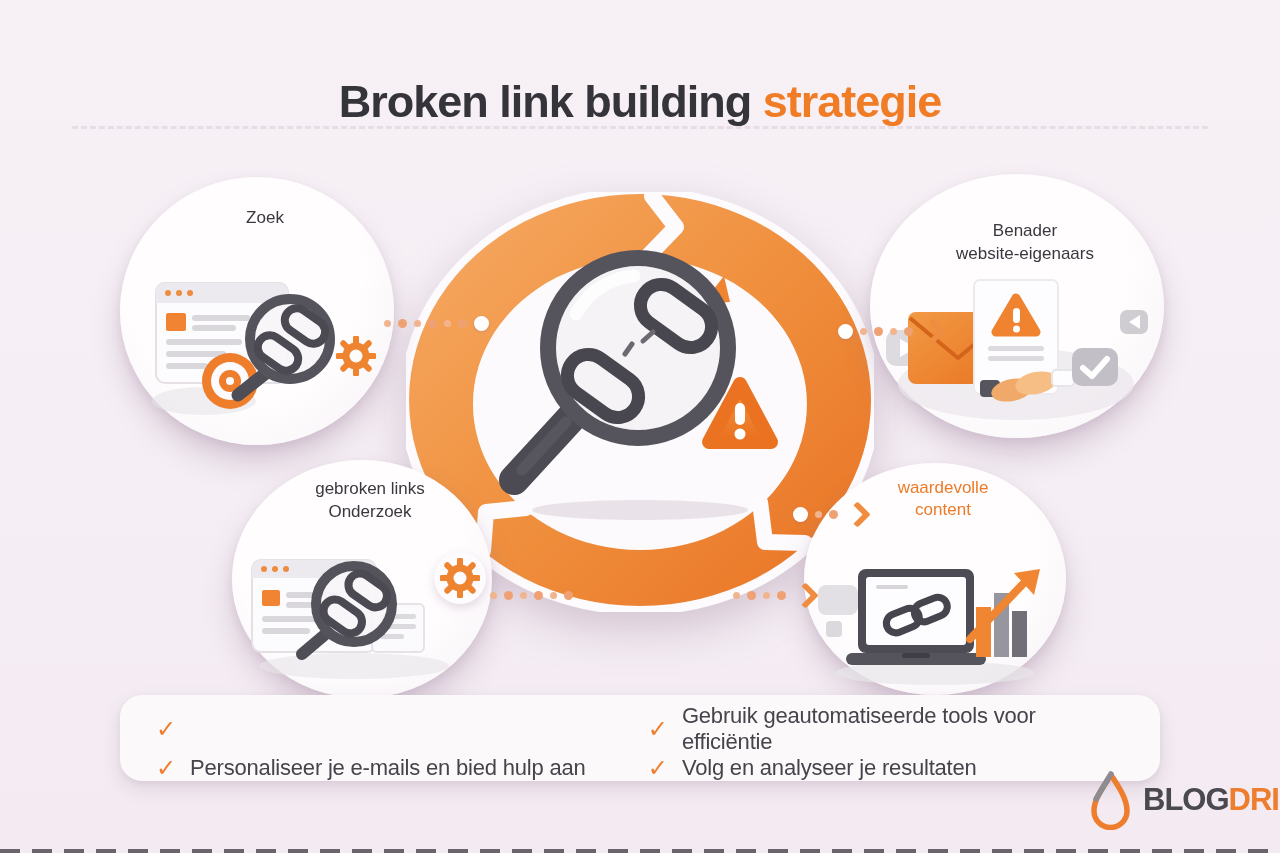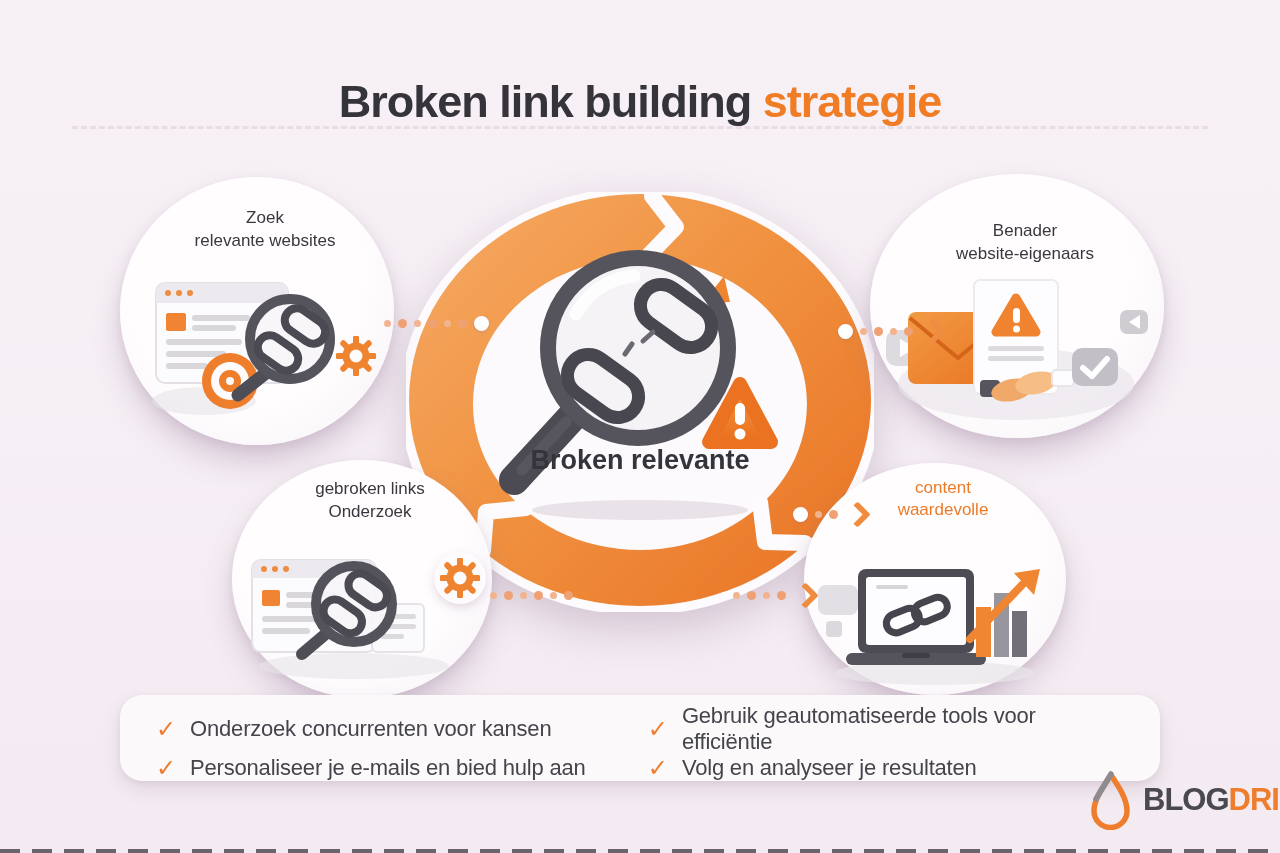--- a/index.html
+++ b/index.html
@@ -133,28 +133,26 @@
         <line x1="226" y1="152" x2="219" y2="162" stroke="#6b6a72" stroke-width="5" stroke-linecap="round"></line>
       </g>
 
       <g>
         <path d="M334,192 L303,250 L365,250 Z" fill="url(#warnGrad)" stroke="#ea7220" stroke-width="14" stroke-linejoin="round"></path>
         <rect x="329" y="211" width="10" height="22" rx="5" fill="#ffffff"></rect>
         <circle cx="334" cy="242" r="5.5" fill="#ffffff"></circle>
       </g>
     </svg>
     <div class="center-label">
-      <div>Broken relevante</div>
     </div>
   </div>
 
   <div class="card" id="card1">
     <div class="card-label">
       <div>Zoek</div>
-      <div>relevante websites</div>
     </div>
     <svg class="card-art" style="left:18px; top:100px;" width="238" height="150" viewBox="0 0 238 150">
       <ellipse cx="66" cy="124" rx="52" ry="14" fill="#e7e4e9" opacity="0.6"></ellipse>
       <ellipse cx="38" cy="62" rx="20" ry="14" fill="#eceaef"></ellipse>
       <g>
         <rect x="18" y="6" width="132" height="100" rx="9" fill="#fcfbfd" stroke="#e4e0e6" stroke-width="2"></rect>
         <path d="M18,26 h132 v-11 a9,9 0 0 0 -9,-9 h-114 a9,9 0 0 0 -9,9 Z" fill="#edeaef"></path>
         <circle cx="30" cy="16" r="3" fill="#ef8c3f"></circle>
           <circle cx="41" cy="16" r="3" fill="#ef8c3f"></circle>
           <circle cx="52" cy="16" r="3" fill="#ef8c3f"></circle>
@@ -263,22 +261,22 @@
         <g stroke="#4b4a52" stroke-width="8" fill="none">
           <rect x="103" y="33" width="42" height="23" rx="11.5" transform="rotate(35 124 44)"></rect>
           <rect x="78" y="59" width="42" height="23" rx="11.5" transform="rotate(35 99 70)"></rect>
         </g>
       </g>
     </svg>
   </div>
 
   <div class="card" id="card4">
     <div class="card-label">
+      <div class="orange">waardevolle</div>
       <div class="orange">content</div>
-      <div class="orange">waardevolle</div>
     </div>
     <svg class="card-art" style="left:14px; top:100px;" width="234" height="124" viewBox="0 0 234 124">
       <ellipse cx="117" cy="110" rx="100" ry="12" fill="#e8e5ea" opacity="0.7"></ellipse>
       <rect x="0" y="22" width="40" height="30" rx="8" fill="#e3e0e5"></rect>
       <rect x="8" y="58" width="16" height="16" rx="4" fill="#dcd9de"></rect>
       <g>
         <rect x="40" y="6" width="116" height="84" rx="8" fill="#4d4c54"></rect>
         <rect x="48" y="14" width="100" height="68" rx="3" fill="#fdfcfe"></rect>
         <rect x="58" y="22" width="32" height="4" rx="2" fill="#d8d5da"></rect>
         <g stroke="#46454d" stroke-width="7" fill="none">
@@ -361,21 +359,20 @@
         <line x1="27.7" y1="27.7" x2="32.7" y2="32.7"></line>
       <line x1="7.3" y1="32.7" x2="12.3" y2="27.7"></line>
         <line x1="27.7" y1="12.3" x2="32.7" y2="7.3"></line>
     </g>
     <circle cx="20" cy="20" r="10" fill="none" stroke="#ef8430" stroke-width="7"></circle>
   </svg>
 
   <div class="panel">
     <div class="check-item">
       <span class="check-mark">✓</span>
-      <span class="check-text">Onderzoek concurrenten voor kansen</span>
     </div>
     <div class="check-item">
       <span class="check-mark">✓</span>
       <span class="check-text">Personaliseer je e-mails en bied hulp aan</span>
     </div>
     <div class="check-item">
       <span class="check-mark">✓</span>
       <span class="check-text">Gebruik geautomatiseerde tools voor efficiëntie</span>
     </div>
     <div class="check-item">

